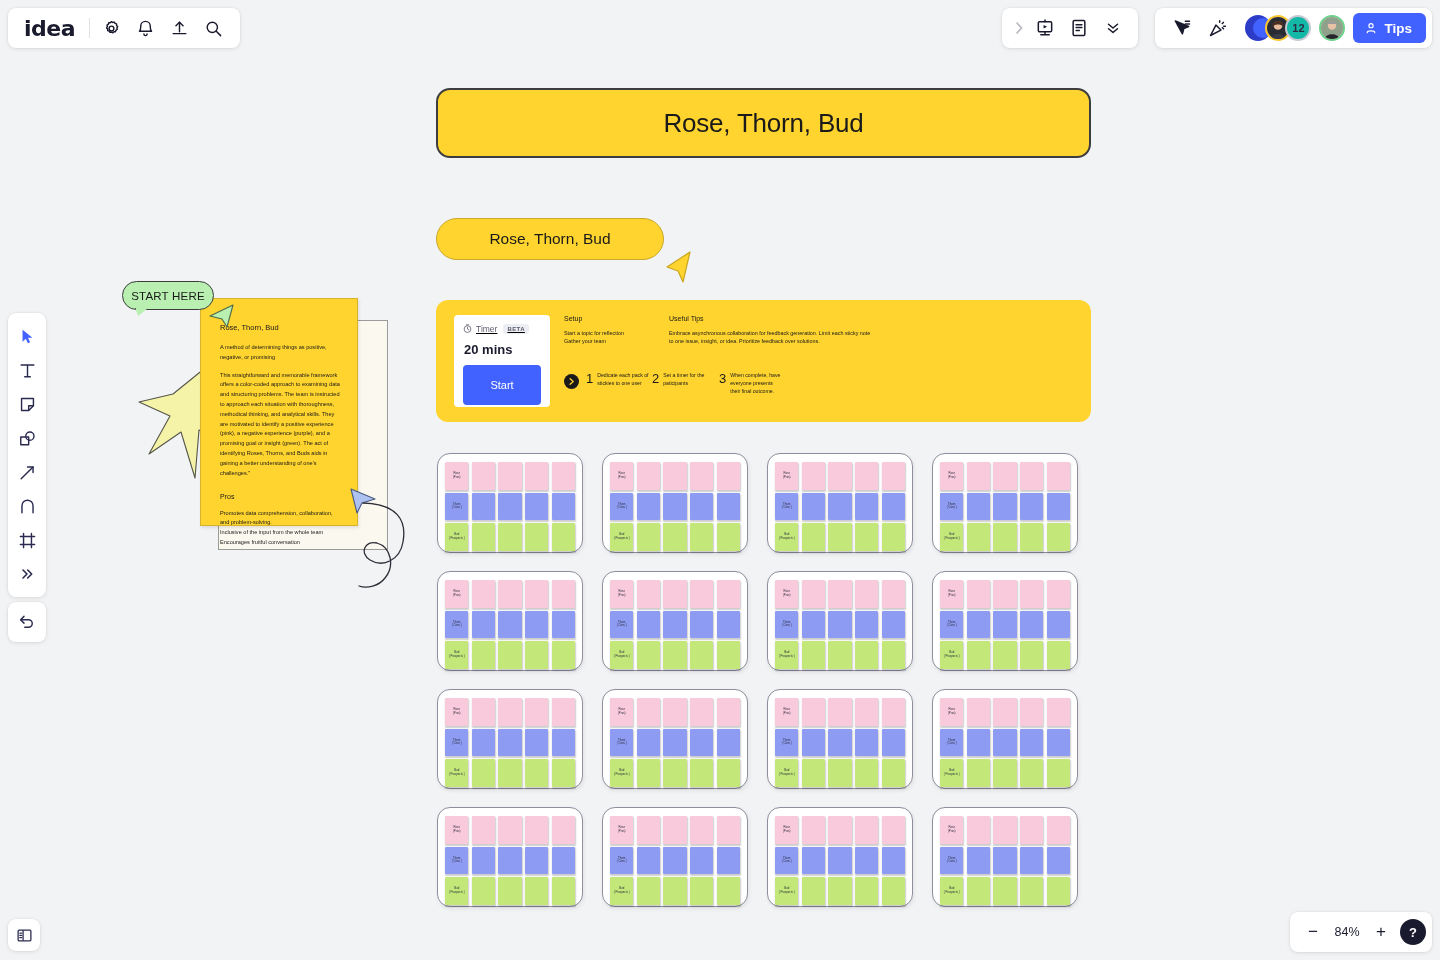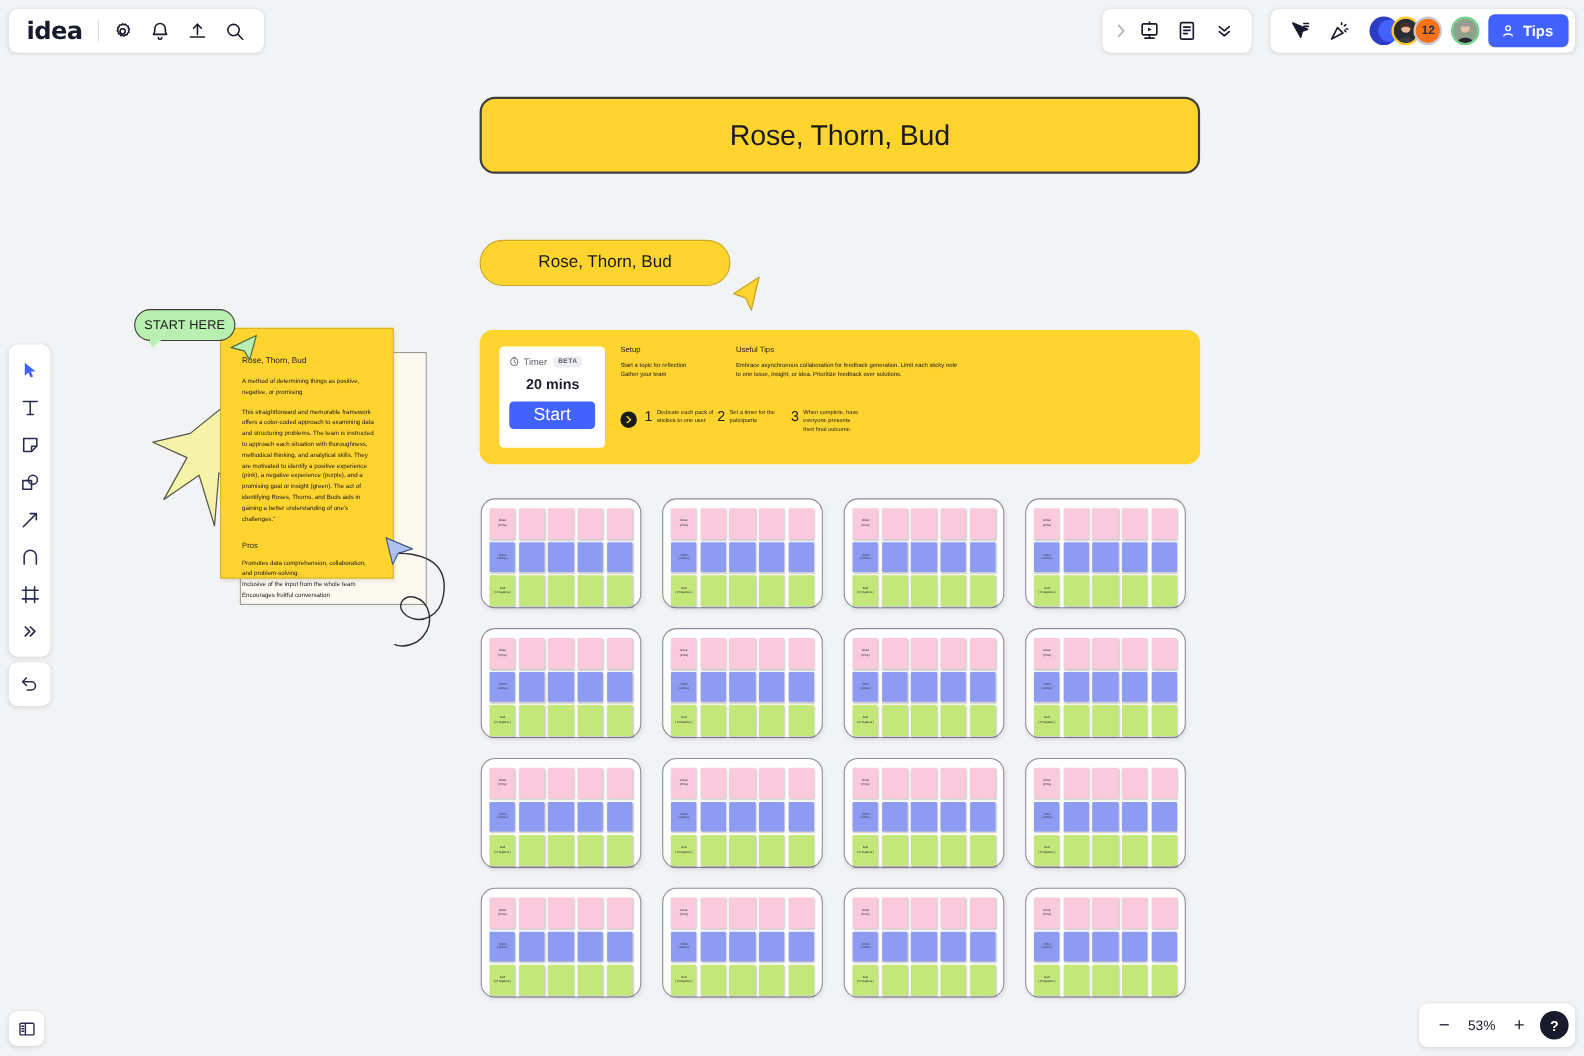--- a/index.html
+++ b/index.html
@@ -68,21 +68,21 @@
     font-size: 11px; font-weight: 600; color: #2b2b44;
   }
   .av:first-child { margin-left: 0; }
   .av.moon { background: #2d3cc7; border-radius: 50%; overflow: hidden; }
   .av.moon::after {
     content:""; position:absolute; width:20px; height:20px; border-radius:50%;
     background:#4262ff; left:8px; top:3px;
   }
   .av.ringed { border: 2px solid #fcc72c; }
   .av.ringed2 { border: 2px solid #6fd08c; }
-  .av.count { background:#f97316; border:2px solid #c9c9d4; }
+  .av.count { background:#14b8a6; border:2px solid #c9c9d4; }
   .av-face { width:100%; height:100%; position:relative; }
   .share-btn {
     display:flex; align-items:center; gap:6px;
     background: #4262ff; color: #fff;
     height: 30px; padding: 0 14px 0 11px;
     border-radius: 6px; font-size: 13.5px; font-weight: 600;
     cursor: pointer; border: none;
     font-family: "Liberation Sans", sans-serif;
   }
 
@@ -180,30 +180,30 @@
   .sticky-big h5 { font-size:7px; font-weight:400; margin:13px 0 5px; }
 
   .info-panel {
     position:absolute; left:436px; top:300px; width:655px; height:122px;
     background:#ffd42e; border-radius:12px;
   }
   .timer-card {
     position:absolute; left:18px; top:15px; width:96px; height:92px;
     background:#fff; border-radius:4px; padding:9px 9px 8px;
   }
-  .timer-head { display:flex; align-items:flex-start; gap:4px; }
+  .timer-head { display:flex; align-items:flex-start; gap:4px;text-decoration:underline; }
   .timer-lbl { font-size:8.5px; color:#5b5b6e; }
   .beta-tag {
     background:#eceef3; color:#5b5b6e; font-size:6px; font-weight:700;
     padding:2px 4px; border-radius:3px; letter-spacing:.4px; margin-left:2px;
   }
-  .timer-mins { font-size:13px; font-weight:700; color:#1a1a2e; margin:8px 0 8px 1px;text-align:center; }
+  .timer-mins { font-size:13px; font-weight:700; color:#1a1a2e; margin:8px 0 8px 1px; }
   .start-btn {
-    width:100%; height:25px; background:#4262ff; color:#fff; border:none;
-    border-radius:4px; font-size:16px; cursor:pointer;
+    width:100%; height:40px; background:#4262ff; color:#fff; border:none;
+    border-radius:4px; font-size:11px; cursor:pointer;
     font-family:"Liberation Sans", sans-serif;
   }
   .ip-col { position:absolute; font-size:5.4px; line-height:1.55; color:#1a1a1a; }
   .ip-col h6 { font-size:7px; font-weight:400; margin-bottom:4px; }
   .setup-col { left:128px; top:14px; width:105px; }
   .tips-col  { left:233px; top:14px; width:205px; }
 
   .arrow-dot {
     position:absolute; left:128px; top:74px; width:15px; height:15px;
     background:#1a1a1a; border-radius:50%;
@@ -918,18 +918,18 @@
   <div class="panel-toggle">
     <svg width="17" height="17" viewBox="0 0 24 24" fill="none" stroke="#2a2a50" stroke-width="1.8" stroke-linejoin="round">
       <rect x="3" y="4.5" width="18" height="15" rx="1.5"></rect>
         <path d="M10 4.5v15"></path>
       <path d="M5.4 8.5h2.5M5.4 11.7h2.5M5.4 14.9h2.5" stroke-linecap="round"></path>
     </svg>
   </div>
 
   <div class="zoombar">
     <div class="zb-btn">−</div>
-    <div class="zoom-pct">53%</div>
+    <div class="zoom-pct">84%</div>
     <div class="zb-btn">+</div>
     <div class="help-btn">?</div>
   </div>
 
 </div>
 
 </body></html>

